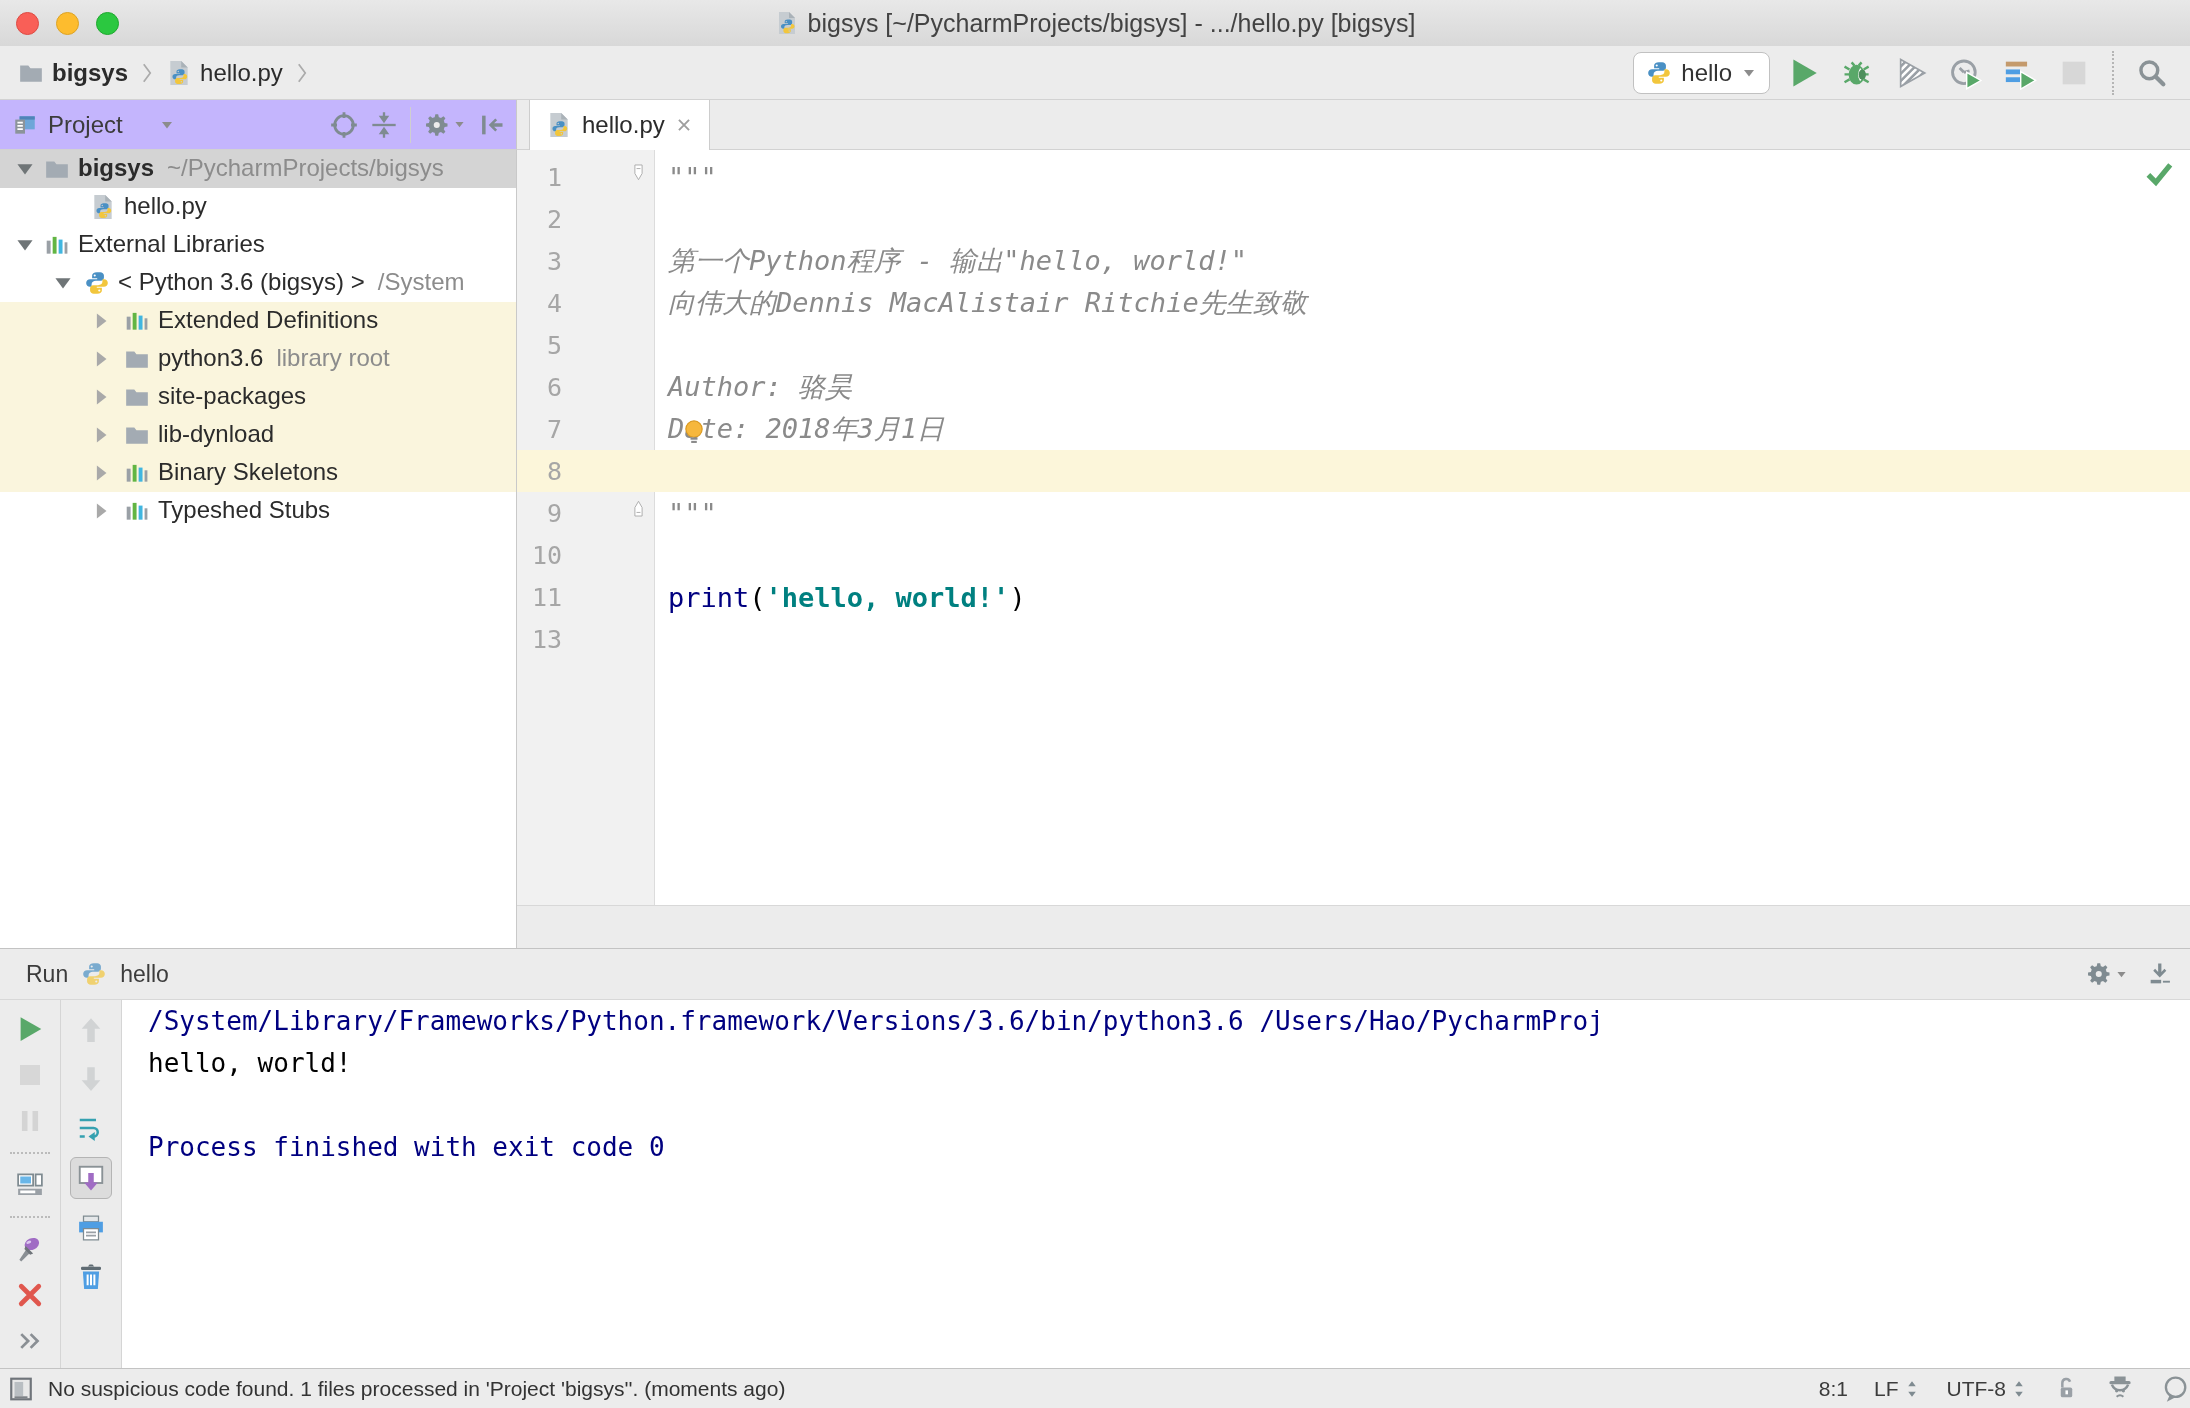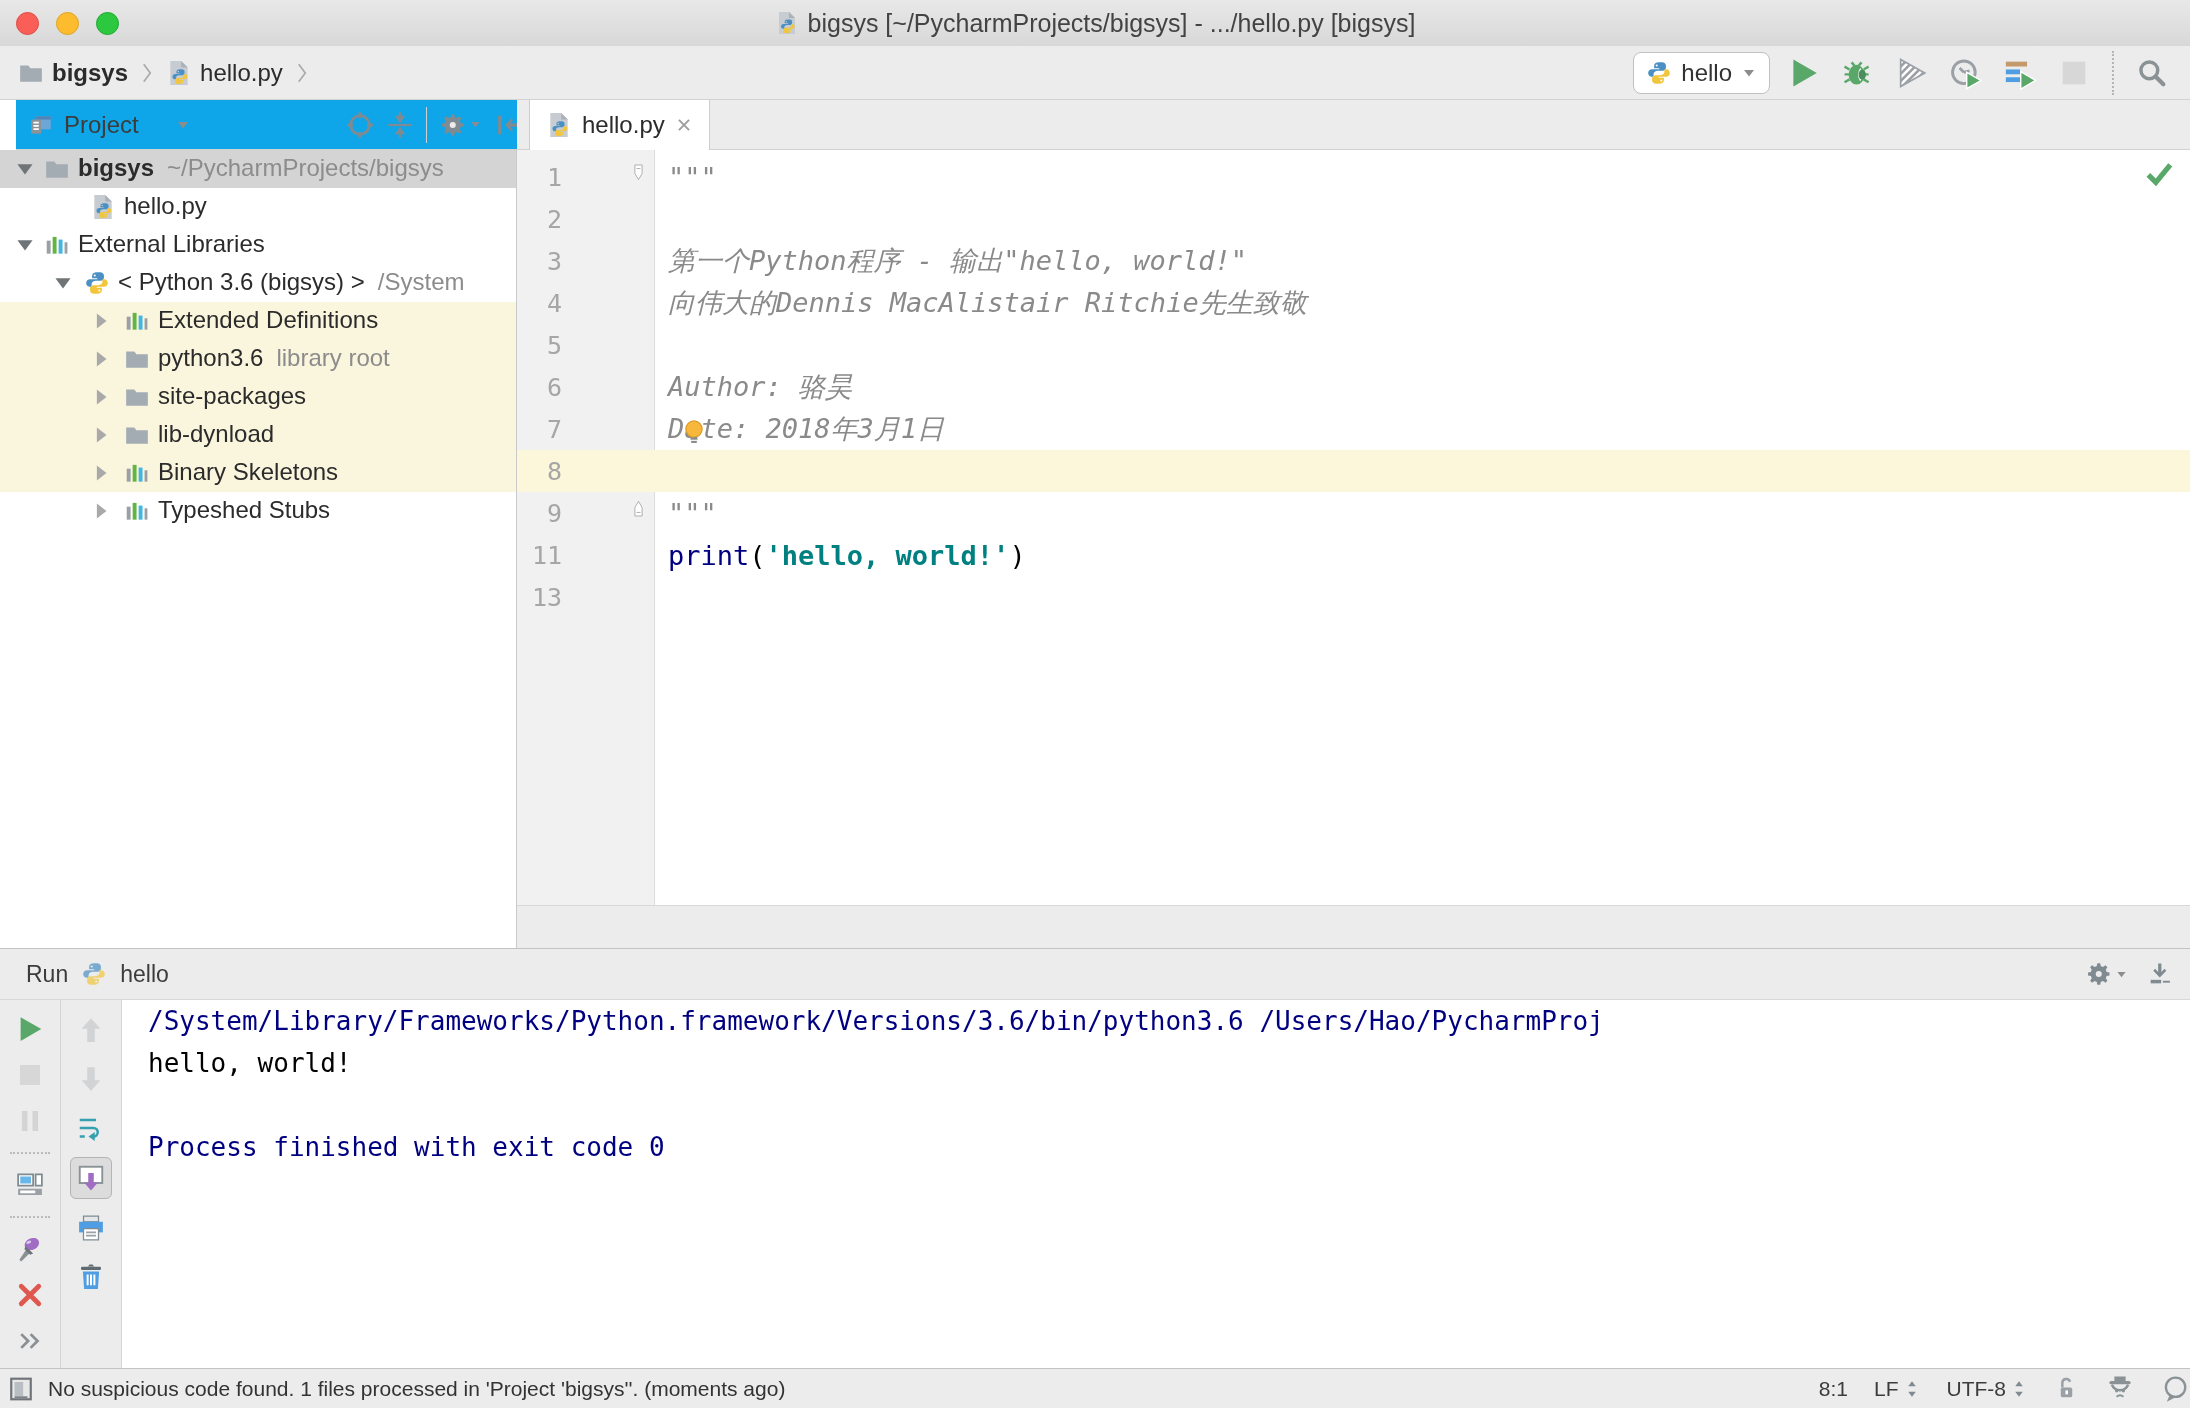--- a/index.html
+++ b/index.html
@@ -25,21 +25,21 @@
   .crumbs{display:flex;align-items:center;gap:6px;padding-left:18px;font-size:24px;}
   .crumb{display:flex;align-items:center;gap:8px;}
   .crumb.b{font-weight:bold;}
   .tb-right{margin-left:auto;display:flex;align-items:center;gap:14px;padding-right:18px;}
   .combo{display:inline-flex;align-items:center;gap:9px;background:#fff;border:1px solid #c1c1c1;
     border-radius:8px;height:40px;padding:0 12px;font-size:24px;color:#333;}
   .tbtn{width:40px;height:40px;display:flex;align-items:center;justify-content:center;}
   .dotsep{width:0;height:44px;border-left:2px dotted #b5b5b5;margin:0 4px;}
 
   
-  .proj-header{position:absolute;left:16px;top:100px;width:517px;height:50px;background:#0ea5e9;
+  .proj-header{position:absolute;left:0;top:100px;width:517px;height:50px;background:#c4b5fd;
     border-bottom:1px solid #d2d2d2;border-right:1px solid #c9c9c9;box-sizing:border-box;
     display:flex;align-items:center;font-size:24px;color:#3c3c3c;}
   .ph-left{display:flex;align-items:center;gap:10px;padding-left:12px;}
   .ph-actions{margin-left:auto;display:flex;align-items:center;gap:12px;padding-right:10px;}
   .vsep{width:0;height:36px;border-left:1px solid #cfcfcf;}
   .tabbar{position:absolute;left:517px;top:100px;width:1673px;height:50px;background:#ececec;
     border-bottom:1px solid #d2d2d2;box-sizing:border-box;}
   .tab{position:absolute;left:12px;top:0;height:50px;background:#fff;border-left:1px solid #cdcdcd;
     border-right:1px solid #cdcdcd;display:flex;align-items:center;gap:10px;padding:0 16px;font-size:24px;}
 
@@ -533,20 +533,25 @@
             <span class="fold ic">
               <svg width="17" height="17" viewBox="0 0 16 26" xmlns="http://www.w3.org/2000/svg">
                 <path fill="#fff" stroke="#a8a8a8" stroke-width="1.4" d="M2.5 24.5h11v-13L8 2l-5.5 9.5z"></path>
                 <path stroke="#a8a8a8" stroke-width="1.4" d="M5 19h6"></path>
               </svg>
             </span>
           </span>
           <span class="ecode mono" style="margin-left: 13px;"><span class="seg-doc">"""</span></span>
         </div>
         <div class="eline">
+          <span class="lnum mono">10</span>
+          <span class="lgap"></span>
+          <span class="ecode mono" style="margin-left: 13px;"></span>
+        </div>
+        <div class="eline">
           <span class="lnum mono">11</span>
           <span class="lgap"></span>
           <span class="ecode mono" style="margin-left: 13px;"><span class="seg-kw">print</span><span class="seg-pl">(</span><span class="seg-str">'hello, world!'</span><span class="seg-pl">)</span></span>
         </div>
         <div class="eline">
           <span class="lnum mono">13</span>
           <span class="lgap"></span>
           <span class="ecode mono" style="margin-left: 13px;"></span>
         </div>
       </div>

